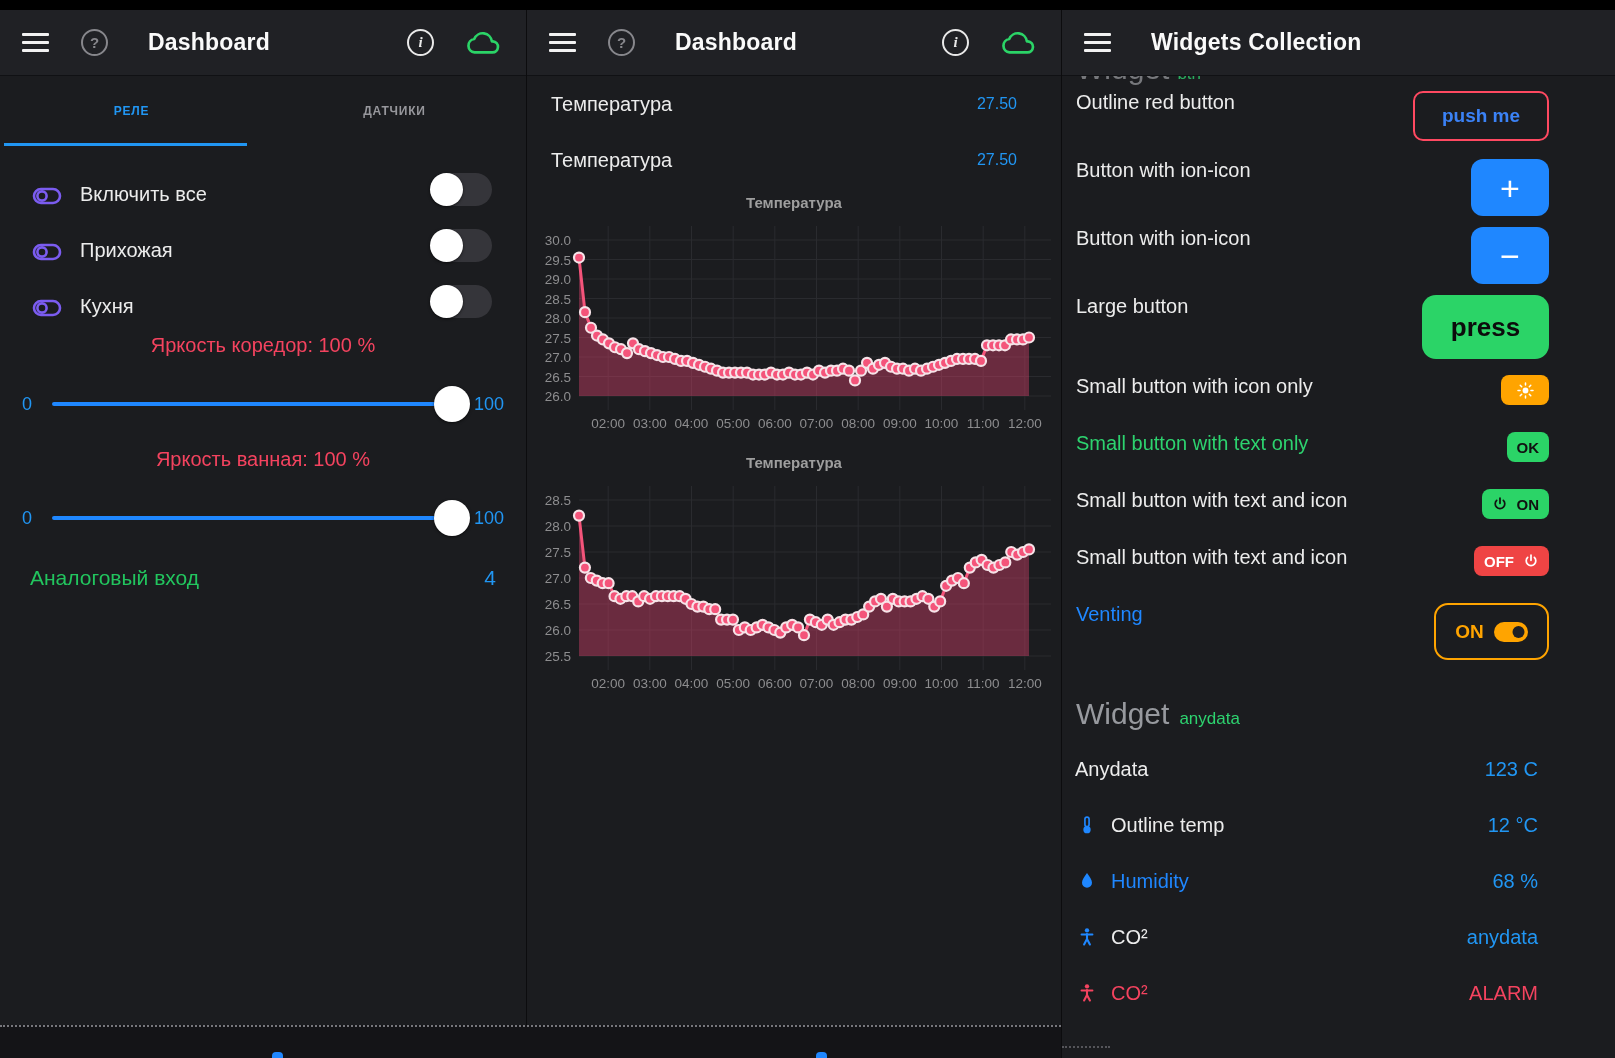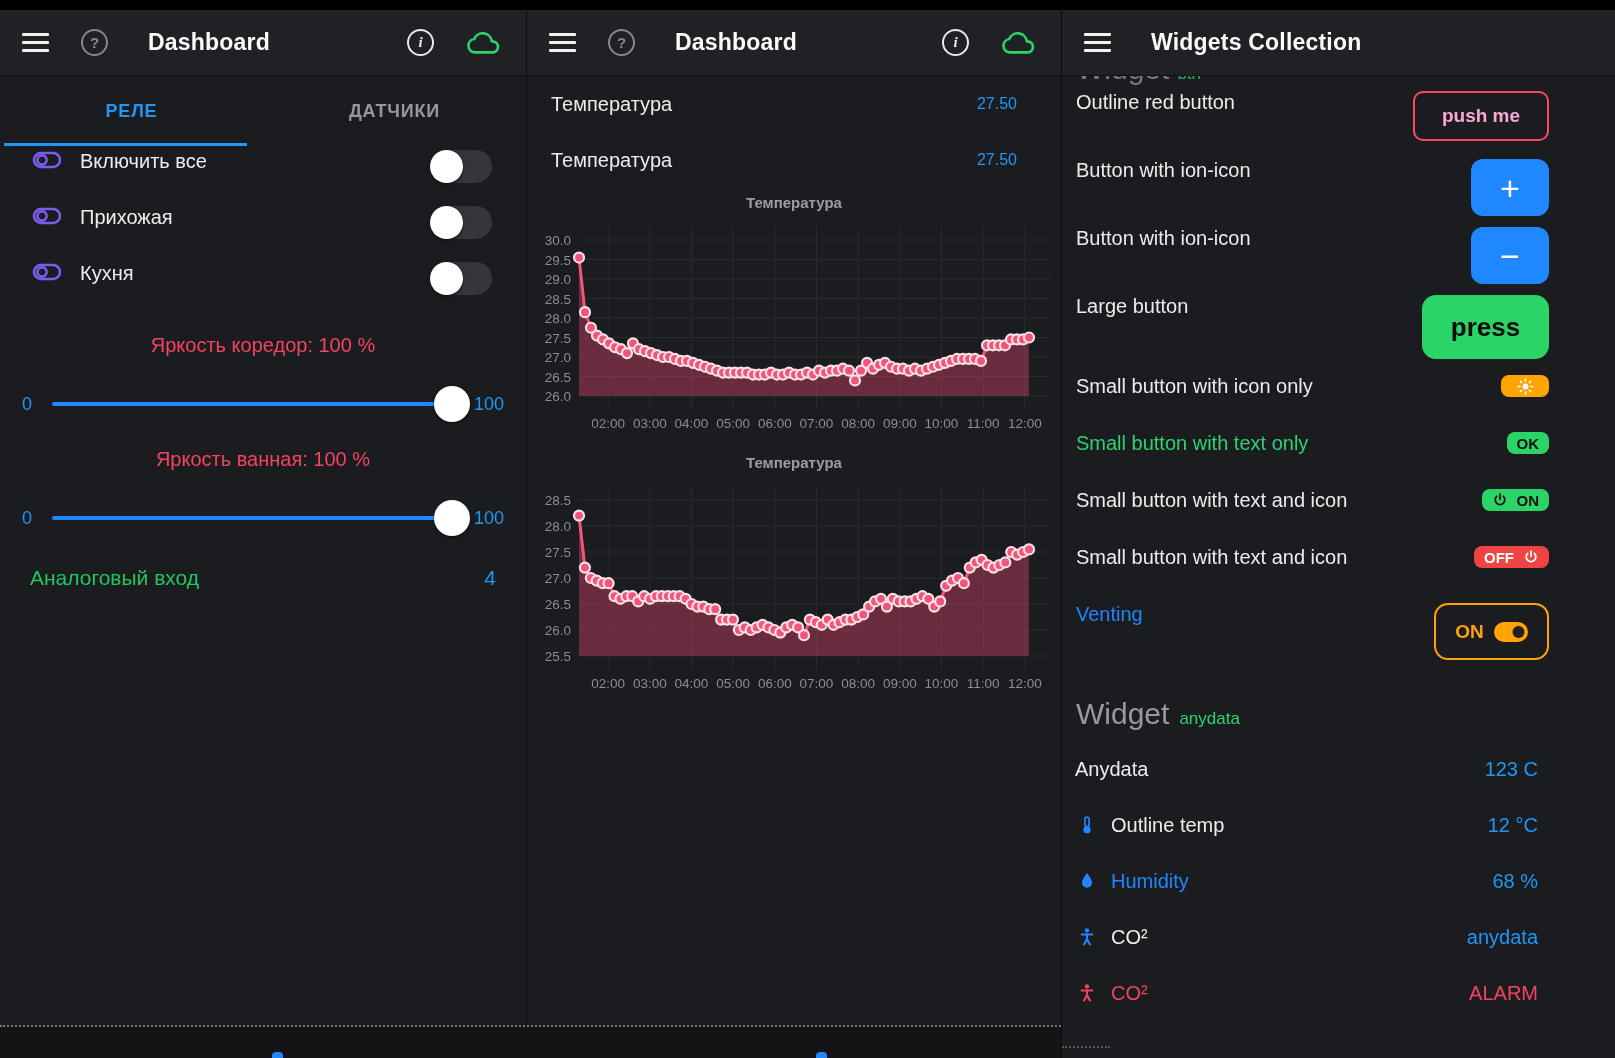--- a/index.html
+++ b/index.html
@@ -23,25 +23,25 @@
                font-size:15px; font-weight:bold; }
   .help-ic { border:2px solid #87878c; color:#87878c; margin-left:32px; }
   .info-ic { border:2px solid #e9e9e9; color:#e9e9e9; font-family:"Liberation Serif",serif; font-style:italic; }
   .appbar-title { font-size:23px; font-weight:bold; color:#fafafa; margin-left:40px; letter-spacing:.2px; white-space:nowrap; }
   .appbar .spacer { flex:1; }
   .cloud-wrap { margin-left:30px; display:flex; align-items:center; }
 
   
   .tabs { height:70px; display:flex; position:relative; }
   .tab { width:50%; display:flex; align-items:center; justify-content:center;
-         font-size:18px; font-weight:bold; letter-spacing:.8px; color:#97979c; cursor:pointer; }
+         font-size:12px; font-weight:bold; letter-spacing:.8px; color:#97979c; cursor:pointer; }
   .tab.active { color:#2196f3; }
   .tab-underline { position:absolute; left:4px; bottom:0; width:243px; height:3px; background:#2196f3; }
 
-  .sw-row { height:56px; display:flex; align-items:flex-start; padding:0 34px 0 32px; }
+  .sw-row { height:56px; display:flex; align-items:flex-end; padding:0 34px 0 32px; }
   .sw-row:first-of-type { margin-top:4px; }
   .sw-label { font-size:20px; color:#ececec; margin-left:18px; flex:1; }
   .switch { width:62px; height:33px; border-radius:17px; background:#35353a; position:relative; cursor:pointer; }
   .switch .knob { position:absolute; left:0; top:0; width:33px; height:33px; border-radius:50%;
                   background:#fff; box-shadow:0 1px 3px rgba(0,0,0,.6); }
 
   .slider-caption { margin-top:16px; height:28px; text-align:center; font-size:20px; color:#f4435f; }
   .slider-row { margin-top:14px; height:56px; display:flex; align-items:center; padding:0 22px; }
   .slider-end { font-size:18px; color:#2196f3; min-width:20px; }
   .slider-track-wrap { flex:1; height:40px; position:relative; margin:0 10px; }
@@ -67,25 +67,25 @@
   .clip-head .badge { font-size:17px; color:#2dd36f; margin-left:8px; }
 
   .w-row { display:flex; align-items:flex-start; padding:0 66px 0 14px; }
   .h68 { height:68px; } .h80 { height:80px; } .h57 { height:57px; }
   .w-row .lbl { flex:1; font-size:20px; color:#ececec; }
   .lbl-green { color:#2dd36f !important; }
   .lbl-blue  { color:#1f87ff !important; }
 
   .btn { display:flex; align-items:center; justify-content:center; cursor:pointer; border-radius:10px;
          font-weight:bold; white-space:nowrap; }
-  .btn-outline-red { width:136px; height:50px; border:2px solid #ff4961; color:#f9a8d4; font-size:19px; background:transparent; }
+  .btn-outline-red { width:136px; height:50px; border:2px solid #ff4961; color:#3b82f6; font-size:19px; background:transparent; }
   .btn-blue { width:78px; height:57px; border-radius:12px; background:#1f87ff; color:#fff;
               font-size:34px; font-weight:300; line-height:0; }
   .btn-green-lg { width:127px; height:64px; border-radius:14px; background:#2bd467; color:#0c0c0c; font-size:26px; }
-  .btn-sm { height:22px; border-radius:8px; font-size:15px; padding:0 10px; }
+  .btn-sm { height:30px; border-radius:8px; font-size:15px; padding:0 10px; }
   .btn-orange-sm { width:48px; background:#ffa400; }
   .btn-green-sm { background:#2bd467; color:#111; }
   .btn-red-sm { background:#ef4444; color:#fff; }
   .btn-sm .gap { width:9px; }
   .venting-box { width:115px; height:57px; border:2px solid #ffa400; border-radius:14px; background:transparent;
                  color:#ffa400; font-size:19px; display:flex; align-items:center; justify-content:center; cursor:pointer; }
   .venting-box .gap { width:10px; }
 
   .section-head { margin-top:26px; height:44px; padding-left:14px; display:flex; align-items:baseline; }
   .section-head .word { font-size:30px; color:#97999e; }

